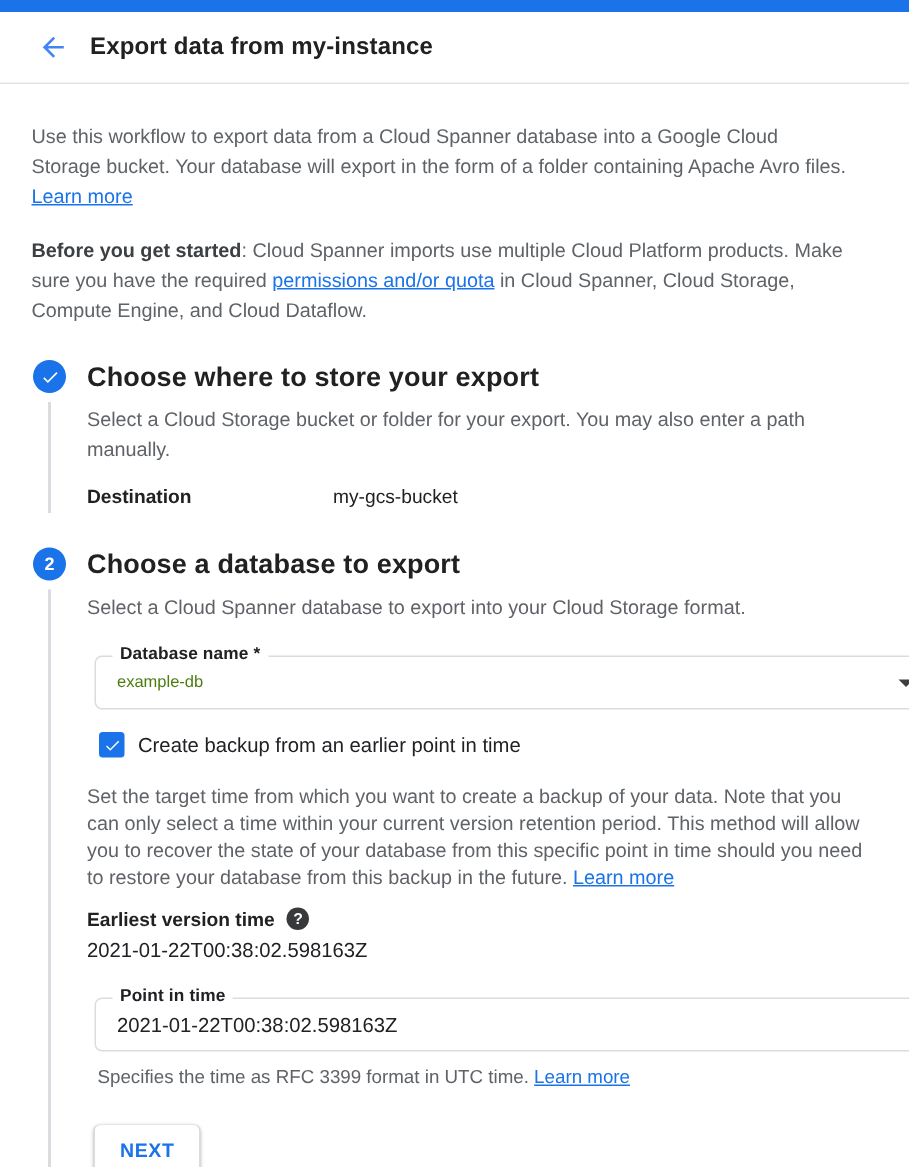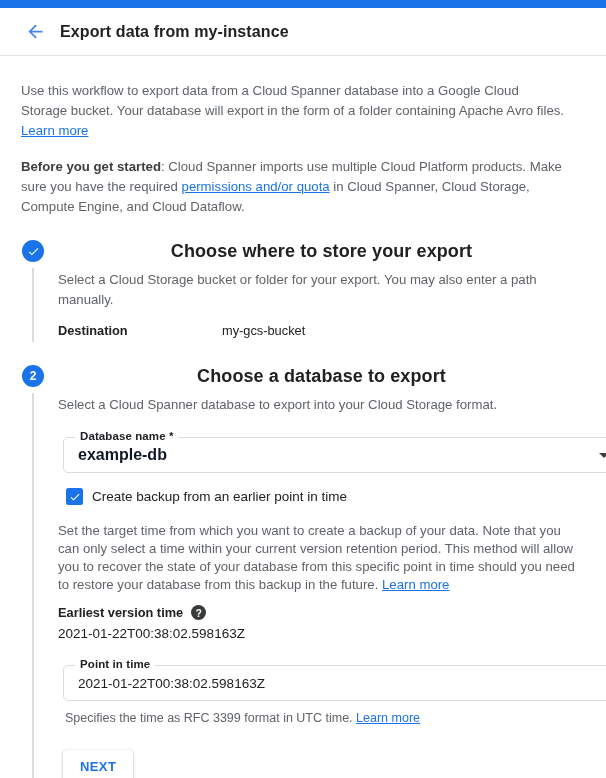--- a/index.html
+++ b/index.html
@@ -54,21 +54,21 @@
     flex: none;
   }
   .rail .line {
     width: 2px; background: #dadce0;
     margin-left: 11px; margin-top: 6px;
     flex: 1;
   }
   .step-body { flex: 1; min-width: 0; padding-top: 1px; }
   h2.step-title {
     font-size: 18px; font-weight: bold; color: #212121;
-    line-height: 21px; letter-spacing: 0.1px; text-align: center;
+    line-height: 21px; letter-spacing: 0.1px;
   }
   p.desc {
     margin-top: 8px;
     font-size: 13.2px; line-height: 20px; color: #5f6368;
     max-width: 505px;
   }
   .dest-row { margin-top: 13px; display: flex; font-size: 12.8px; padding-bottom: 4px; }
   .dest-label { font-weight: bold; color: #212121; width: 164px; flex: none; }
   .dest-value { color: #202124; }
   p.desc.backup { max-width: 532px; line-height: 18px; margin-top: 17px; }
@@ -82,21 +82,21 @@
     background: #fff;
   }
   .field.db { margin-top: 22px; }
   .field.pit { margin-top: 23px; }
   .field > label {
     position: absolute; top: -8px; left: 11px;
     background: #fff; padding: 0 5px;
     font-size: 11.5px; font-weight: bold; color: #202124;
     letter-spacing: 0.1px;
   }
-  .field-value { font-size: 16px; color: #0f172a; flex: 1; font-weight: bold; }
+  .field-value { font-size: 11px; color: #4d7c0f; flex: 1; }
   .field input {
     border: none; outline: none; width: 100%;
     font-family: "Liberation Sans", sans-serif;
     font-size: 13.5px; color: #202124;
     background: transparent;
   }
   .dd-arrow {
     width: 0; height: 0;
     border-left: 5px solid transparent;
     border-right: 5px solid transparent;

